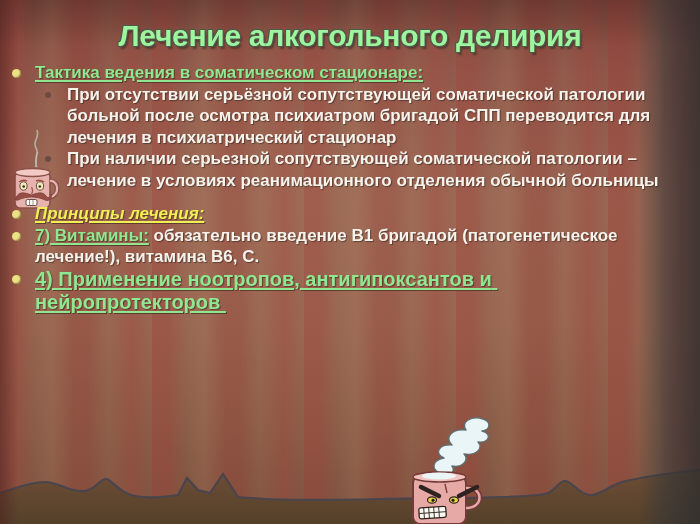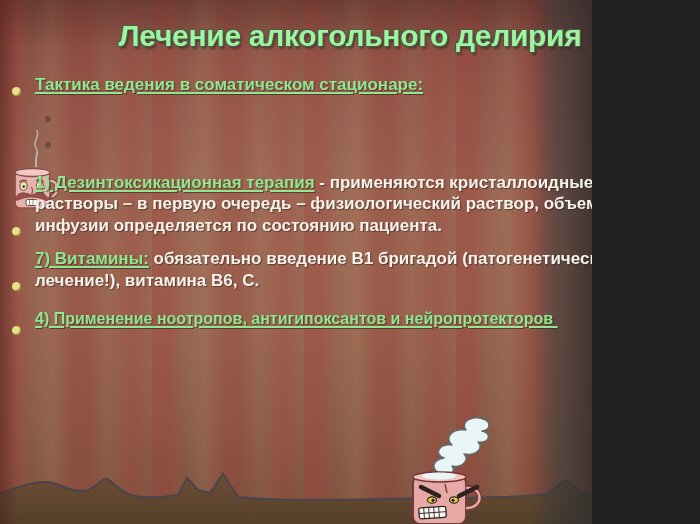--- a/index.html
+++ b/index.html
@@ -1,17 +1,17 @@
 <!DOCTYPE html>
 <html><head>
 <meta charset="utf-8">
 <style>
   html,body{margin:0;padding:0;background:#222;}
   .slide{
-    position:relative; width:592px; height:524px; overflow:hidden;
+    position:relative; width:700px; height:524px; overflow:hidden;
     font-family:"Liberation Sans", sans-serif; font-weight:bold;text-decoration:underline;
     -webkit-font-smoothing:antialiased;
   }
   
   .curtain{
     position:absolute; inset:0;
     background:
       radial-gradient(ellipse at 45% 32%, rgba(205,165,125,0.12), rgba(0,0,0,0) 62%),
       repeating-linear-gradient(90deg,
         rgba(158,60,54,0.38) 0px, rgba(158,60,54,0.38) 16px,
@@ -34,23 +34,23 @@
     position:absolute; top:19px; left:0; width:700px; z-index:6;
     text-align:center; font-size:30px; letter-spacing:-0.3px;
     color:#9ef59e;
     text-shadow:-1px -1px 0 #4c5a49, 1px -1px 0 #4c5a49,
                 -1px 1px 0 #4c5a49, 1px 1px 0 #4c5a49,
                  2px 3px 2px rgba(40,35,30,0.55);
     margin:0;
   }
   
   .content{position:absolute; top:62px; left:0; width:666px; z-index:6;}
-  .row{display:flex; align-items:flex-end; font-size:17px; line-height:21.5px;margin-top:12px;}
+  .row{display:flex; align-items:flex-start; font-size:17px; line-height:21.5px;}
   .row .txt{white-space:pre-wrap; text-shadow:1px 1px 1px rgba(50,35,28,0.6);}
-  .row.large{font-size:16px; line-height:32px;}
+  .row.large{font-size:20px; line-height:23px;}
   .dot{flex:0 0 auto; border-radius:50%;}
   .dot1{width:9px;height:9px;margin:7px 14px 0 12px;background:#e9e384;
         box-shadow:inset -1px -1px 1px rgba(90,70,30,0.55);}
   .dot2{width:6px;height:6px;margin:8px 16px 0 45px;background:#6f4a42;}
   .g{color:#8fe88f; text-decoration:underline; text-decoration-thickness:1.5px; text-underline-offset:2px;}
   .w{color:#f6f3ec;}
   .y{color:#f2ef55; font-style:italic; text-decoration:underline; text-decoration-thickness:1.5px; text-underline-offset:2px;}
   .spacer{height:12px;}
   .mug-small{position:absolute; left:6px; top:126px; z-index:3;}
   .mug-large{position:absolute; left:386px; top:412px; z-index:4;}
@@ -113,28 +113,30 @@
   </svg>
 
   <h1 class="title">Лечение алкогольного делирия</h1>
   <div class="content" id="content">
       <div class="row">
         <span class="dot dot1"></span>
         <div class="txt"><span class="g">Тактика ведения в соматическом стационаре:</span></div>
       </div>
       <div class="row">
         <span class="dot dot2"></span>
+        <div class="txt"><span class="w">При отсутствии серьёзной сопутствующей соматической патологии больной после осмотра психиатром бригадой СПП переводится для лечения в психиатрический стационар</span></div>
       </div>
       <div class="row">
         <span class="dot dot2"></span>
+        <div class="txt"><span class="w">При наличии серьезной сопутствующей соматической патологии – лечение в условиях реанимационного отделения обычной больницы</span></div>
       </div>
       <div class="spacer"></div>
       <div class="row">
         <span class="dot dot1"></span>
-        <div class="txt"><span class="g">1) Дезинтоксикационная терапия</span><span class="w"> - применяются кристаллоидные растворы – в первую очередь – физиологический раствор, объем инфузии определяется по состоянию пациента.</span></div>
+        <div class="txt"><span class="y">Принципы лечения:</span></div>
       </div>
       <div class="row">
         <span class="dot dot1"></span>
         <div class="txt"><span class="g">7) Витамины:</span><span class="w"> обязательно введение В1 бригадой (патогенетическое лечение!), витамина В6, С.</span></div>
       </div>
       <div class="row large">
         <span class="dot dot1"></span>
         <div class="txt"><span class="g">4) Применение ноотропов, антигипоксантов и нейропротекторов </span></div>
       </div>
     </div>

